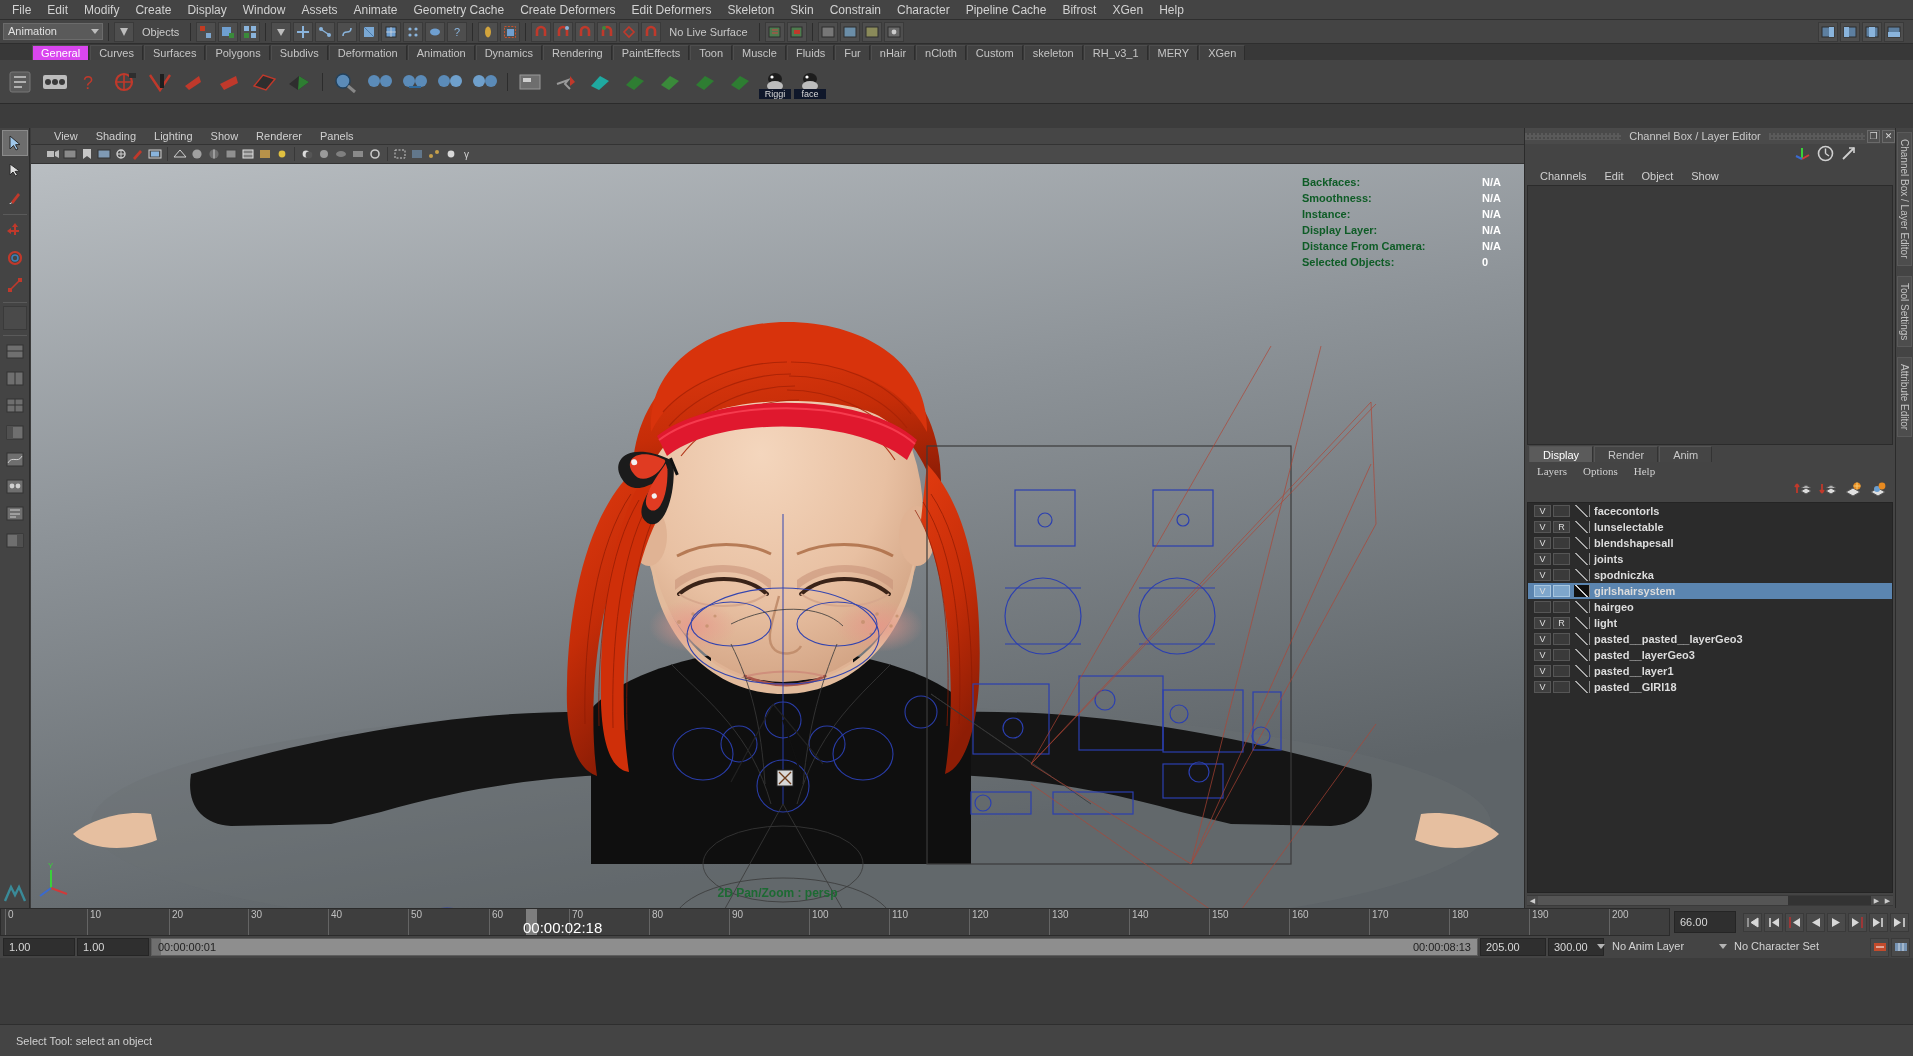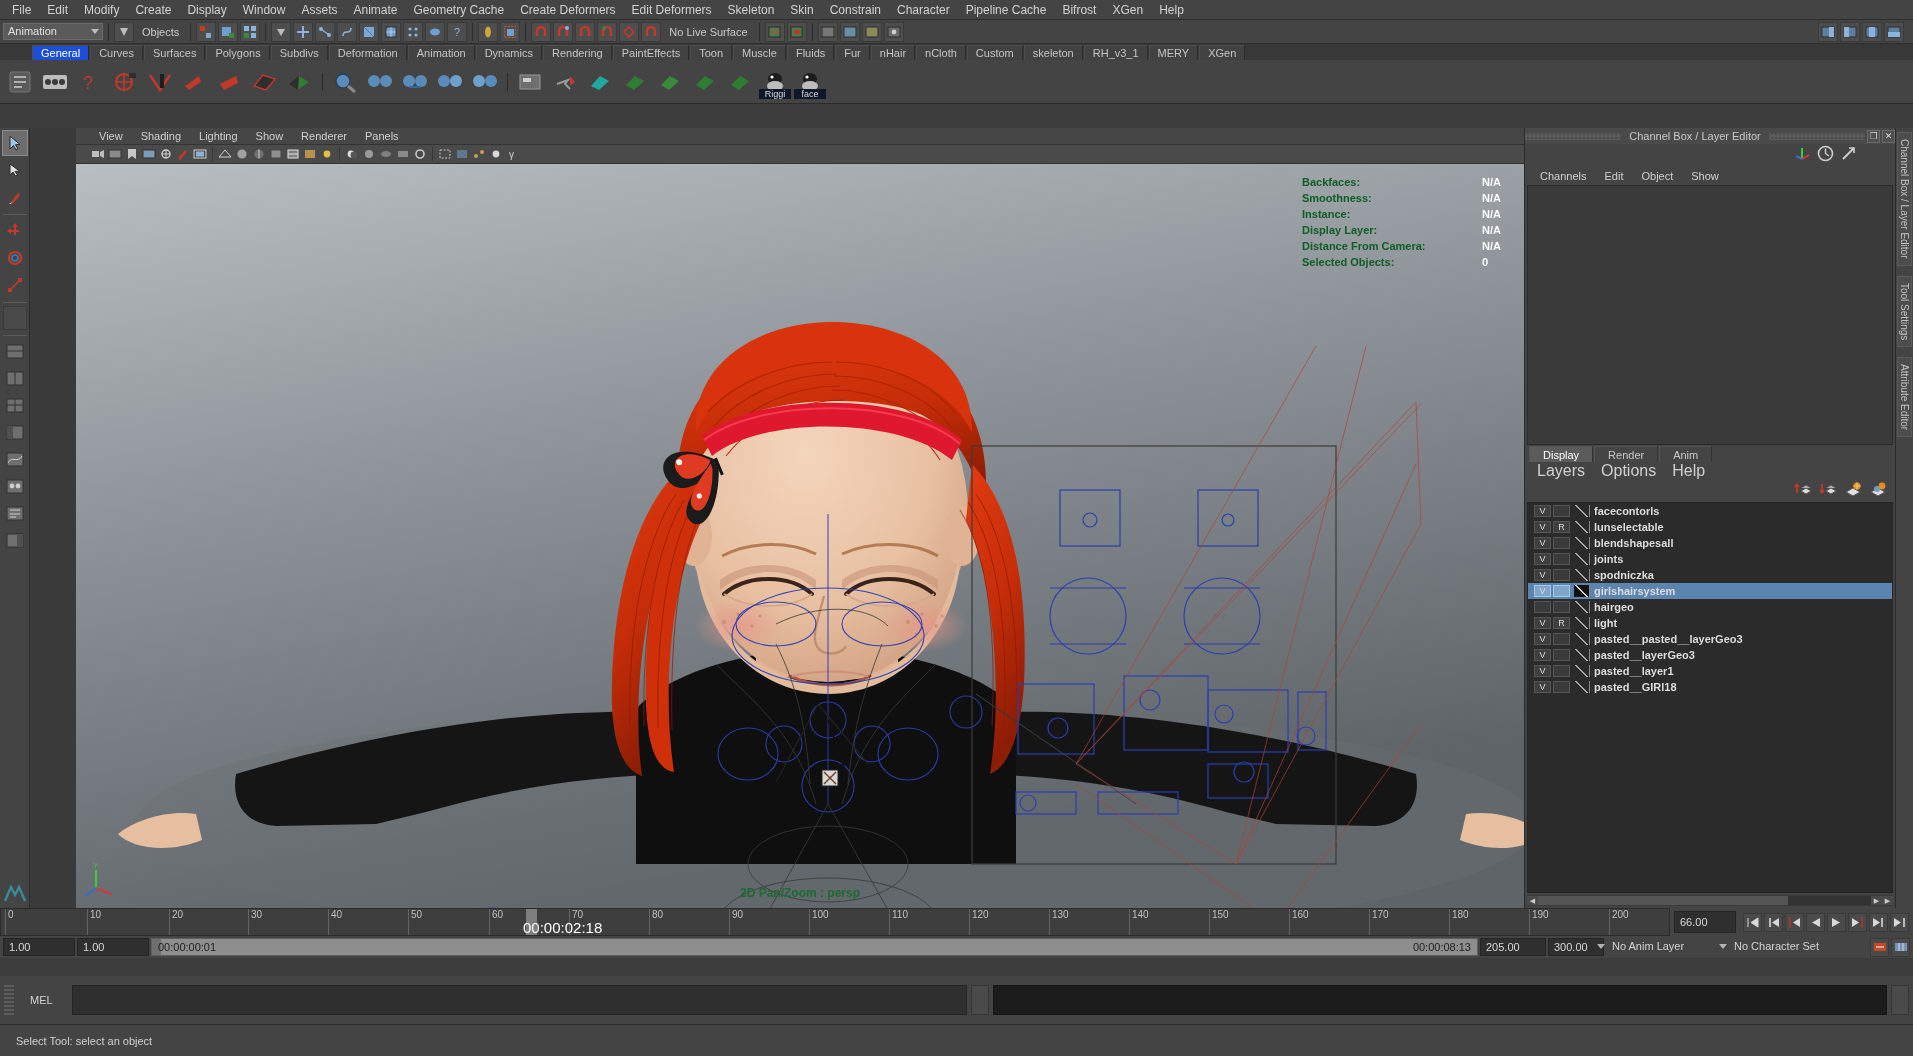--- a/index.html
+++ b/index.html
@@ -51,21 +51,21 @@
   .shelftabs {
     height:16px; background:#383838; display:flex; align-items:flex-end;
     padding-left:32px;
   }
   .shelftab {
     height:15px; line-height:15px; padding:0 8px; font-size:11px;
     background:#424242; color:#c5c5c5; margin-right:1px;
     border-top:1px solid #4e4e4e; border-left:1px solid #4e4e4e;
     border-right:1px solid #2d2d2d; white-space:nowrap;
   }
-  .shelftab.active { background:#1d4ed8; color:#ffffff; }
+  .shelftab.active { background:#d946ef; color:#ffffff; }
 
   
   .shelfrow {
     height:44px; background:#444; display:flex; align-items:center;
     gap:3px; padding-left:4px; border-bottom:1px solid #2b2b2b;
     position:relative;
   }
   .shelficon {
     width:32px; height:32px; display:flex; align-items:center;
     justify-content:center; position:relative; flex:0 0 auto;
@@ -89,21 +89,21 @@
   .tbtn.sel { background:#6d6d6d; border:1px solid #8a8a8a; }
   .tb-sep { width:24px; height:1px; background:#5a5a5a; margin:3px 0; }
   .tb-box {
     width:24px; height:24px; background:#4a4a4a; border:1px solid #3a3a3a;
     margin-bottom:2px;
   }
 
   
   .vp-wrap {
     position:absolute; left:31px; top:128px; right:389px; bottom:148px;
-    background:#3a3a3a; display:flex; flex-direction:column;padding-left:45px;
+    background:#3a3a3a; display:flex; flex-direction:column;
   }
   .vp-menubar {
     height:17px; background:#464646; display:flex; align-items:center;
     padding-left:14px; gap:0; border-bottom:1px solid #333;
   }
   .vp-menubar .vm { padding:0 9px; font-size:11px; color:#d0d0d0; line-height:17px; }
   .vp-toolrow {
     height:19px; background:#4a4a4a; display:flex; align-items:center;
     gap:1px; padding-left:14px; border-bottom:1px solid #333;
   }
@@ -169,21 +169,21 @@
     flex:0 0 260px; background:#3a3a3a; border:1px solid #2b2b2b; margin:0 2px;
   }
   .le-tabs { height:17px; display:flex; align-items:flex-end; padding-left:4px; background:#444;}
   .le-tab {
     height:16px; line-height:16px; padding:0 13px; font-size:11px;
     background:#454545; color:#c8c8c8; margin-right:1px;
     border-top:1px solid #555; border-left:1px solid #555; border-right:1px solid #333;
   }
   .le-tab.active { background:#5b5b5b; color:#fff; }
   .le-menu { height:18px; display:flex; align-items:center; padding-left:4px; background:#444; }
-  .le-menu .lm { padding:0 8px; font-size:16px; color:#d0d0d0; }
+  .le-menu .lm { padding:0 8px; font-size:11px; color:#d0d0d0;font-family:Liberation Serif, serif; }
   .le-toolrow { height:20px; display:flex; align-items:center; justify-content:flex-end;
      gap:7px; padding-right:8px; background:#444; }
   .layerlist { flex:1; background:#2b2b2b; margin:2px 2px 0 2px; overflow:hidden;
      border:1px solid #242424; }
   .layerrow {
     height:16px; display:flex; align-items:center; padding-left:6px;
     font-size:11px; color:#dcdcdc;
   }
   .layerrow.selected { background:#5b85b0; }
   .lchk {
@@ -1483,26 +1483,18 @@
         </div>
       <div class="pbtn">
         <svg width="14" height="12">
             <rect x="1" y="2" width="12" height="8" fill="#7794b4"></rect>
             <path d="M5 2 v8 M9 2 v8" stroke="#cfd9e4"></path>
           </svg>
         </div>
     </div>
   </div>
 
-  <div class="cmdline">
-    <span class="cmd-grip"></span>
-    <span class="cmd-label">MEL</span>
-    <input class="cmd-input" value="" style="">
-    <span class="cmd-btn"></span>
-    <span class="cmd-out"></span>
-    <span class="cmd-btn"></span>
-  </div>
 
   <div class="helpline">
     <span class="txt">Select Tool: select an object</span>
   </div>
 
 </div>
 
 </body></html>

